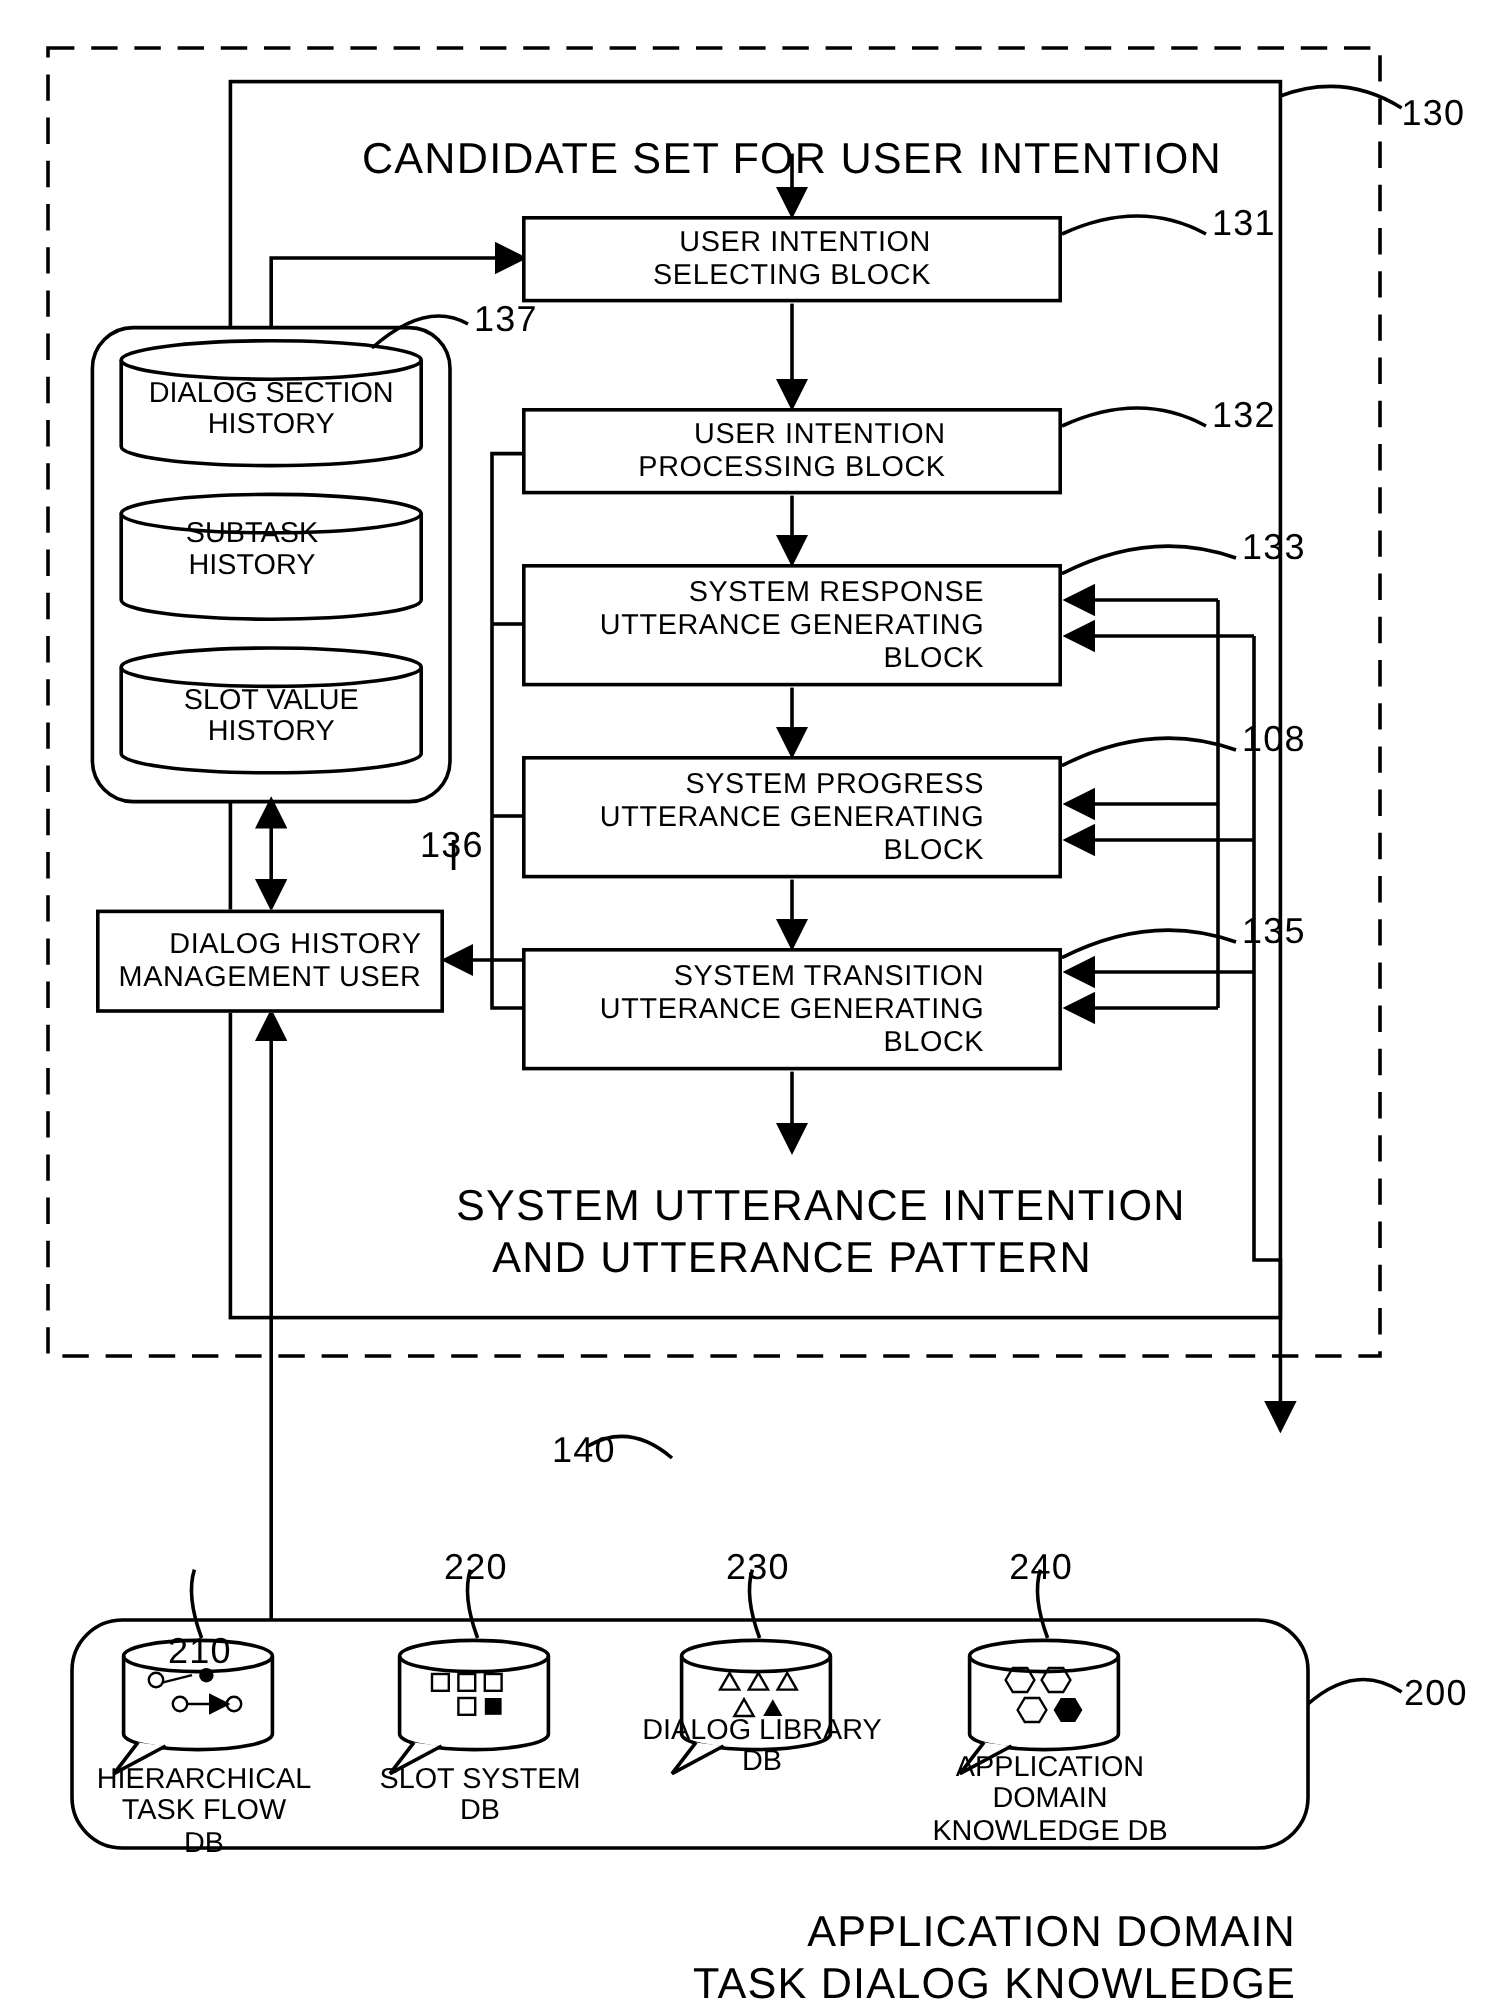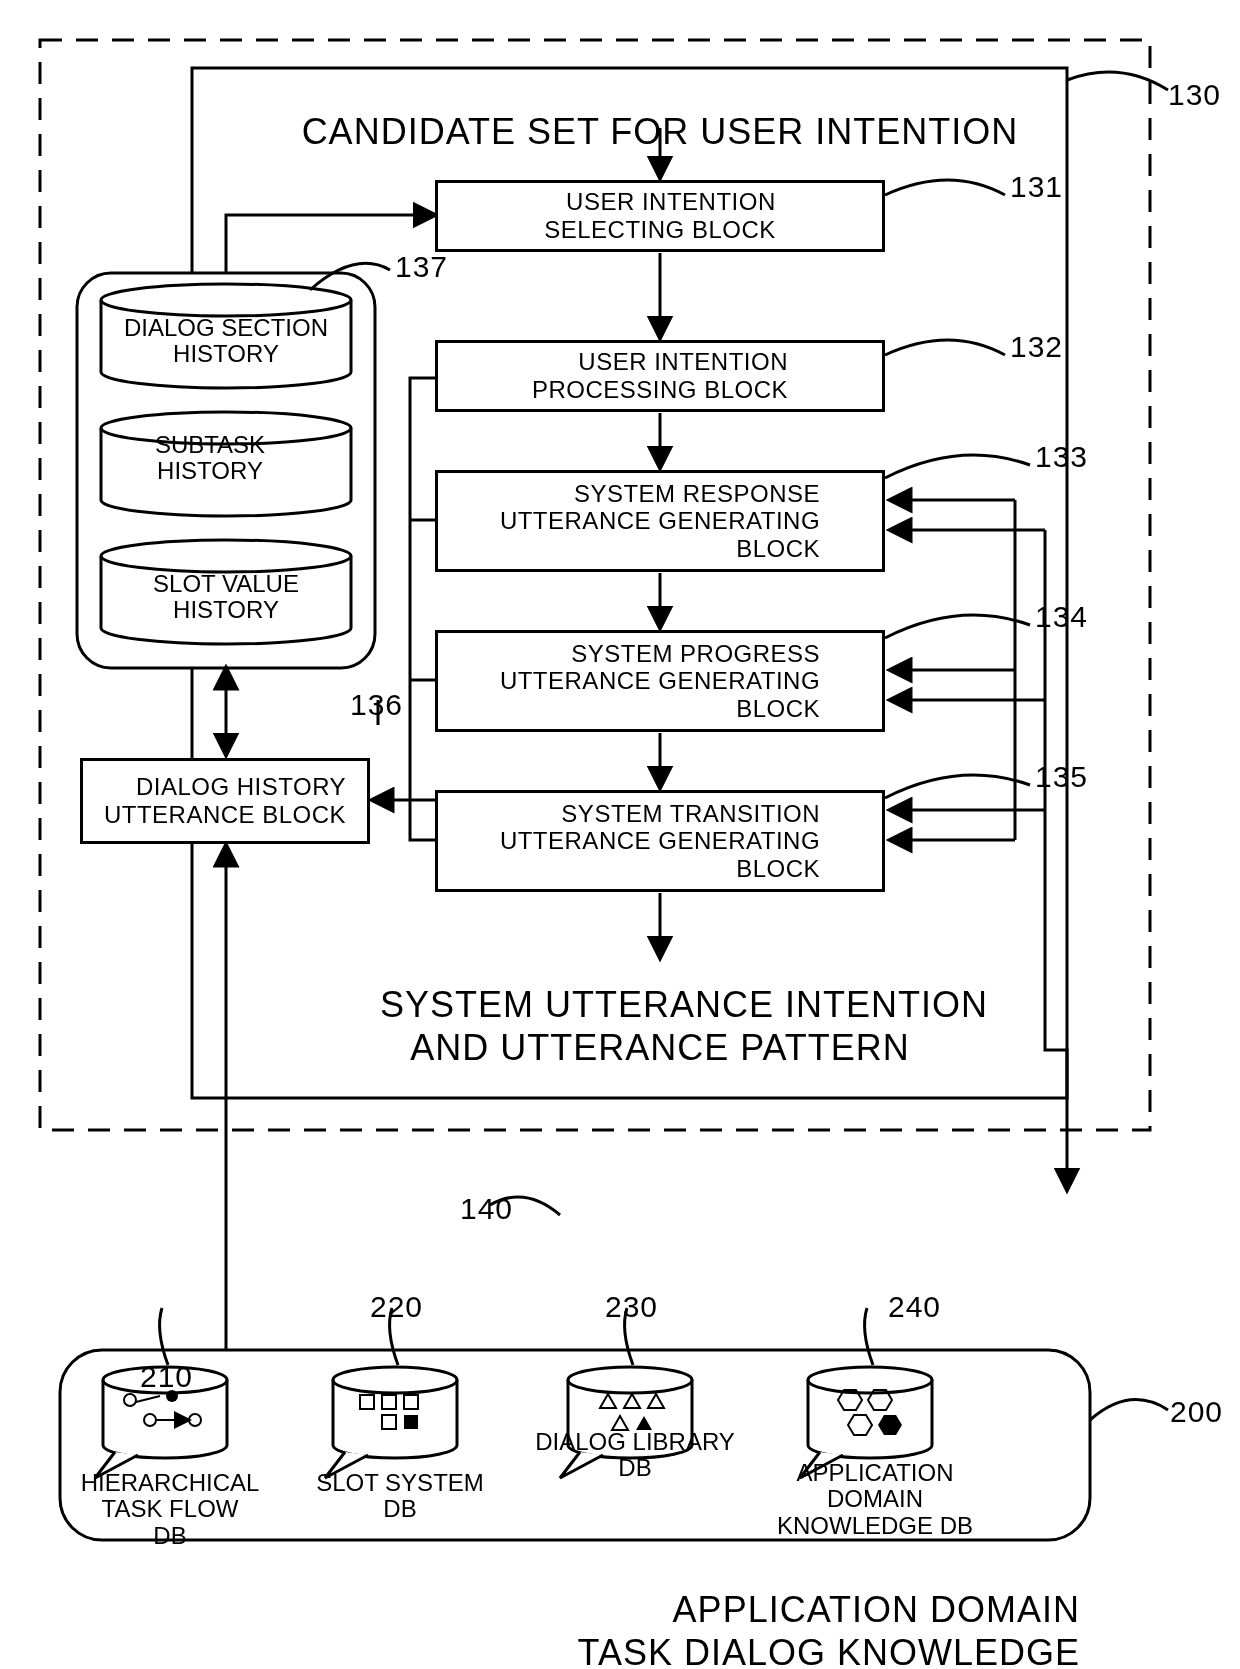--- a/index.html
+++ b/index.html
@@ -222,21 +222,21 @@
 
   <div class="small-label" style="left:101px; top:315px; width:250px;">DIALOG SECTION
 HISTORY</div>
   <div class="small-label" style="left:101px; top:432px; width:218px;">SUBTASK
 HISTORY</div>
   <div class="small-label" style="left:101px; top:571px; width:250px;">SLOT VALUE
 HISTORY</div>
 
   <div class="box shadow" style="left:80px; top:758px; width:290px; height:86px;">
     <span style="white-space:pre;">DIALOG HISTORY
-UTTERANCE BLOCK</span>
+MANAGEMENT USER</span>
   </div>
 
 
   <div class="small-label" style="left:70px; top:1470px; width:200px;">HIERARCHICAL
 TASK FLOW
 DB</div>
   <div class="small-label" style="left:300px; top:1470px; width:200px;">SLOT SYSTEM
 DB</div>
   <div class="small-label" style="left:530px; top:1429px; width:210px;">DIALOG LIBRARY
 DB</div>
@@ -244,24 +244,24 @@
 DOMAIN
 KNOWLEDGE DB</div>
 
   <div class="label" style="left:560px; top:1570px; width:520px; text-align:right;">APPLICATION DOMAIN
 TASK DIALOG KNOWLEDGE</div>
 
   <div class="ref" style="left:1168px; top:78px;">130</div>
   <div class="ref" style="left:1010px; top:170px;">131</div>
   <div class="ref" style="left:1010px; top:330px;">132</div>
   <div class="ref" style="left:1035px; top:440px;">133</div>
-  <div class="ref" style="left:1035px; top:600px;">134</div>
+  <div class="ref" style="left:1035px; top:600px;">108</div>
   <div class="ref" style="left:1035px; top:760px;">135</div>
   <div class="ref" style="left:350px; top:688px;">136</div>
   <div class="ref" style="left:395px; top:250px;">137</div>
   <div class="ref" style="left:460px; top:1192px;">140</div>
   <div class="ref" style="left:1170px; top:1395px;">200</div>
   <div class="ref" style="left:140px; top:1360px;">210</div>
   <div class="ref" style="left:370px; top:1290px;">220</div>
   <div class="ref" style="left:605px; top:1290px;">230</div>
-  <div class="ref" style="left:888px; top:1290px;">240</div>
+  <div class="ref" style="left:841px; top:1290px;">240</div>
 
 </div>
 
 </body></html>

